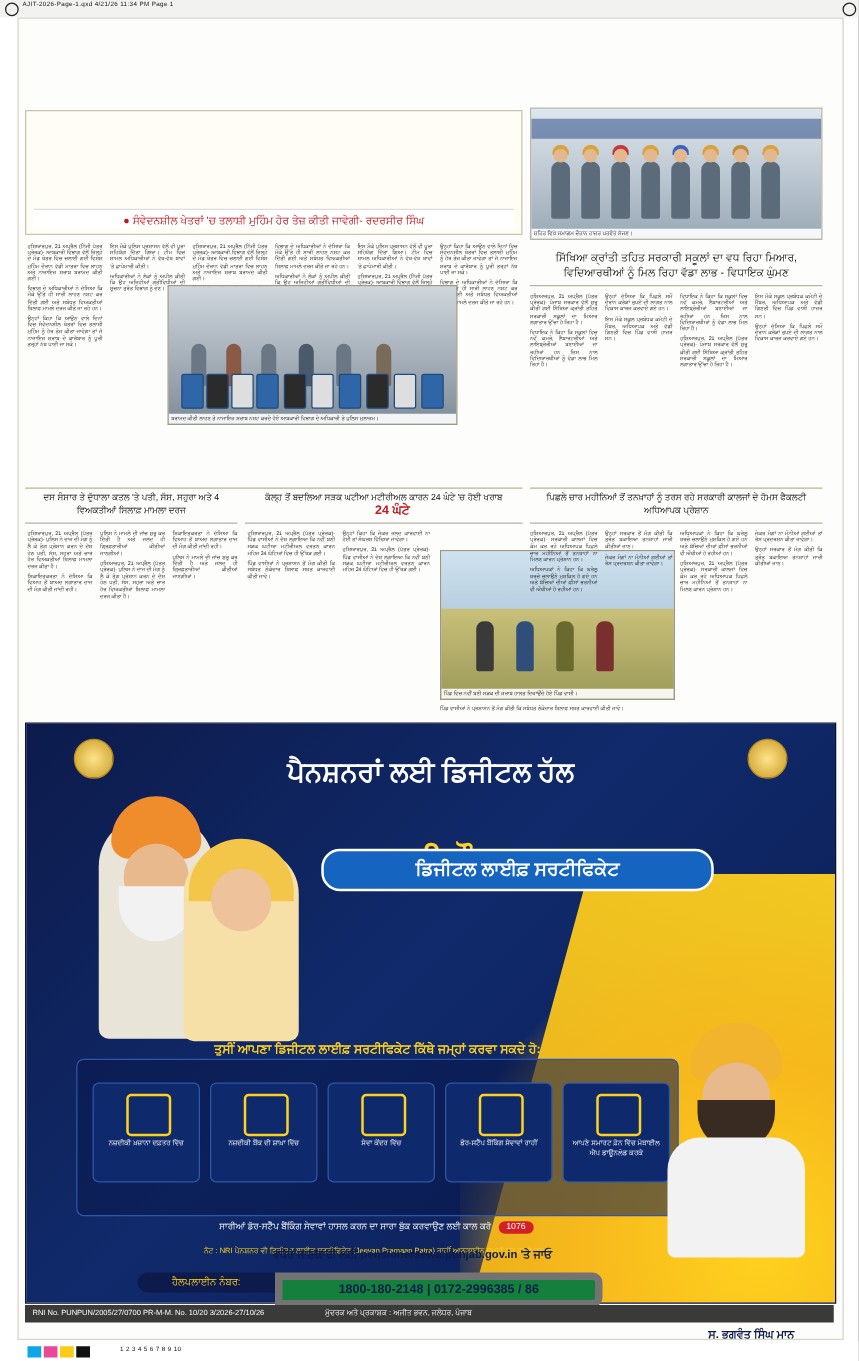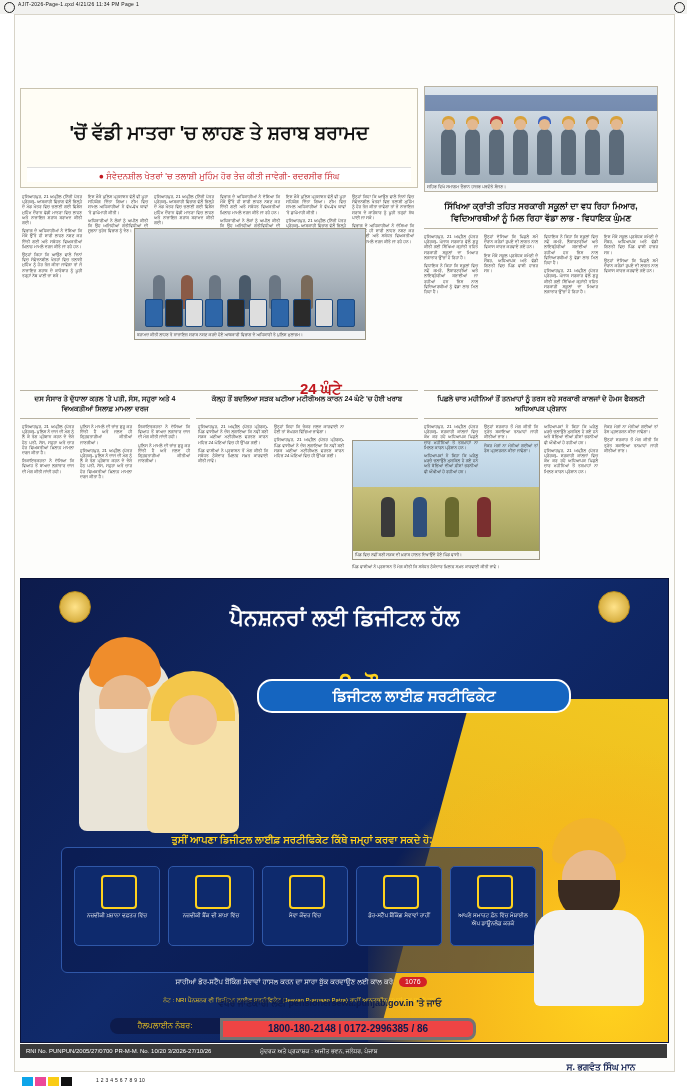--- a/index.html
+++ b/index.html
@@ -41,21 +41,21 @@
   .gp-person{position:absolute;bottom:16px;width:15px;height:46px;background:#5c6b7a;border-radius:7px 7px 2px 2px;}
   .gp-head{position:absolute;top:-10px;left:2px;width:11px;height:11px;border-radius:50%;background:#e3b88f;}
   .gp-turb{position:absolute;top:-13px;left:1px;width:13px;height:8px;border-radius:6px 6px 0 0;background:#d9a23b;}
   .gp-cap{position:absolute;left:0;right:0;bottom:0;background:rgba(255,255,255,.9);font-size:4.4px;color:#222;padding:1px 2px;line-height:6px;}
 
   
   .col{position:absolute;font-size:4.2px;line-height:5.2px;color:#1a1a1a;text-align:justify;}
   .col p{margin:0 0 3px 0;}
   .hrule{position:absolute;background:#b9b3a3;height:1px;}
 
-  .subhead{position:absolute;font-weight:bold;color:#111;text-align:center;}
+  .subhead{position:absolute;font-weight:normal;color:#111;text-align:center;}
 
   
   .mainphoto{position:absolute;left:134px;top:228px;width:230px;height:110px;border:1px solid #9c9684;background:linear-gradient(#cfd6dc,#7f8c98);overflow:hidden;}
   .mp-drum{position:absolute;bottom:12px;width:16px;height:26px;background:#2e66a8;border-radius:2px;border:1px solid #1d4a80;}
   .mp-drum.b{background:#2b2b2b;}
   .mp-drum.w{background:#dedede;}
   .mp-man{position:absolute;bottom:30px;width:12px;height:34px;background:#6b7784;border-radius:6px 6px 2px 2px;}
   .mp-cap{position:absolute;left:0;right:0;bottom:0;background:rgba(255,255,255,.9);font-size:4.2px;padding:1px 2px;line-height:5.6px;color:#222;}
 
   .photo2{position:absolute;left:352px;top:440px;width:186px;height:118px;border:1px solid #9c9684;background:linear-gradient(#cfe0c6,#8fa87f);overflow:hidden;}
@@ -96,21 +96,21 @@
   .lead-turb{position:absolute;left:30px;top:0;width:74px;height:46px;background:#f2b42c;border-radius:38px 38px 10px 10px;}
   .lead-face{position:absolute;left:40px;top:32px;width:54px;height:58px;background:#e8b98d;border-radius:27px;}
   .lead-beard{position:absolute;left:36px;top:62px;width:62px;height:40px;background:#3a2b22;border-radius:0 0 30px 30px;}
   .lead-body{position:absolute;left:12px;top:92px;width:110px;height:96px;background:#f2f2f2;border-radius:26px 26px 6px 6px;}
   .lead-name{position:absolute;right:16px;bottom:16px;width:140px;text-align:center;color:#0d1b4c;font-size:9px;font-weight:bold;}
   .lead-role{position:absolute;right:16px;bottom:6px;width:140px;text-align:center;color:#0d1b4c;font-size:7px;}
 
   
   .helpline{position:absolute;left:110px;top:1018px;width:360px;height:16px;}
   .help-lbl{position:absolute;left:0;top:0;width:110px;height:16px;background:#0d1b4c;color:#ffd21e;font-size:8px;text-align:center;line-height:16px;border-radius:8px 0 0 8px;}
-  .help-num{position:absolute;left:110px;top:0;width:250px;height:16px;background:#ef4444;border:3px solid #737373;color:#0d1b4c;font-size:10px;font-weight:bold;text-align:center;line-height:16px;border-radius:0 8px 8px 0;}
+  .help-num{position:absolute;left:110px;top:0;width:250px;height:16px;background:#15803d;border:6px solid #737373;color:#0d1b4c;font-size:10px;font-weight:bold;text-align:center;line-height:16px;border-radius:0 8px 8px 0;}
   .weburl{position:absolute;left:110px;top:998px;width:440px;text-align:center;color:#0d1b4c;font-size:9px;font-weight:bold;}
 
   
   .foot{position:absolute;left:20px;top:1044px;width:647px;height:14px;background:#3a3a3a;color:#fff;font-size:6px;line-height:14px;}
   .foot .l{position:absolute;left:6px;}
   .foot .c{position:absolute;left:240px;}
 </style>
 </head>
 <body>
 
@@ -121,21 +121,20 @@
     <div class="regmark" style="left:4px;"></div>
     <div class="regmark" style="left:674px;"></div>
   </div>
 
   <div class="sheet"></div>
 
 
   <div class="lead">
     <h1>
       <br>
-      <span>'ਚੋਂ ਵੱਡੀ ਮਾਤਰਾ 'ਚ ਲਾਹਣ ਤੇ ਸ਼ਰਾਬ ਬਰਾਮਦ</span>
     </h1>
     <div class="kicker">● ਸੰਵੇਦਨਸ਼ੀਲ ਖੇਤਰਾਂ 'ਚ ਤਲਾਸ਼ੀ ਮੁਹਿੰਮ ਹੋਰ ਤੇਜ਼ ਕੀਤੀ ਜਾਵੇਗੀ- ਰਦਰਸੀਰ ਸਿੰਘ</div>
   </div>
 
   <div class="groupphoto">
     <div class="gp-band"></div>
     <div class="gp-person" style="left:16px;">
         <div class="gp-turb"></div>
         <div class="gp-head"></div>
       </div>
@@ -252,21 +251,21 @@
       <p>ਹੁਸ਼ਿਆਰਪੁਰ, 21 ਅਪ੍ਰੈਲ (ਪੱਤਰ ਪ੍ਰੇਰਕ)- ਪੁਲਿਸ ਨੇ ਦਾਜ ਦੀ ਮੰਗ ਨੂੰ ਲੈ ਕੇ ਤੰਗ ਪ੍ਰੇਸ਼ਾਨ ਕਰਨ ਦੇ ਦੋਸ਼ ਹੇਠ ਪਤੀ, ਸੱਸ, ਸਹੁਰਾ ਅਤੇ ਚਾਰ ਹੋਰ ਵਿਅਕਤੀਆਂ ਖ਼ਿਲਾਫ਼ ਮਾਮਲਾ ਦਰਜ ਕੀਤਾ ਹੈ।</p>
   </div>
   <div class="col" style="left:138px;top:424px;width:52px;">
     <p>ਸ਼ਿਕਾਇਤਕਰਤਾ ਨੇ ਦੱਸਿਆ ਕਿ ਵਿਆਹ ਤੋਂ ਬਾਅਦ ਲਗਾਤਾਰ ਦਾਜ ਦੀ ਮੰਗ ਕੀਤੀ ਜਾਂਦੀ ਰਹੀ।</p>
       <p>ਪੁਲਿਸ ਨੇ ਮਾਮਲੇ ਦੀ ਜਾਂਚ ਸ਼ੁਰੂ ਕਰ ਦਿੱਤੀ ਹੈ ਅਤੇ ਜਲਦ ਹੀ ਗ੍ਰਿਫ਼ਤਾਰੀਆਂ ਕੀਤੀਆਂ ਜਾਣਗੀਆਂ।</p>
   </div>
 
   <div class="subhead" style="left:196px;top:394px;width:222px;font-size:7px;line-height:10px;">
     <span>ਕੱਲ੍ਹ ਤੋਂ ਬਦਲਿਆ ਸੜਕ ਘਟੀਆ ਮਟੀਰੀਅਲ ਕਾਰਨ 24 ਘੰਟੇ 'ਚ ਹੋਈ ਖਰਾਬ</span>
   </div>
-  <div class="redband" style="left:300px;top:380px;font-size:15px;">24 ਘੰਟੇ</div>
+  <div class="redband" style="left:300px;top:403px;font-size:10px;">24 ਘੰਟੇ</div>
   <div class="hrule" style="left:196px;top:418px;width:222px;"></div>
   <div class="col" style="left:198px;top:424px;width:70px;">
     <p>ਹੁਸ਼ਿਆਰਪੁਰ, 21 ਅਪ੍ਰੈਲ (ਪੱਤਰ ਪ੍ਰੇਰਕ)- ਪਿੰਡ ਵਾਸੀਆਂ ਨੇ ਦੋਸ਼ ਲਗਾਇਆ ਕਿ ਨਵੀਂ ਬਣੀ ਸੜਕ ਘਟੀਆ ਮਟੀਰੀਅਲ ਵਰਤਣ ਕਾਰਨ ਮਹਿਜ਼ 24 ਘੰਟਿਆਂ ਵਿਚ ਹੀ ਉੱਖੜ ਗਈ।</p>
       <p>ਪਿੰਡ ਵਾਸੀਆਂ ਨੇ ਪ੍ਰਸ਼ਾਸਨ ਤੋਂ ਮੰਗ ਕੀਤੀ ਕਿ ਸਬੰਧਤ ਠੇਕੇਦਾਰ ਖ਼ਿਲਾਫ਼ ਸਖ਼ਤ ਕਾਰਵਾਈ ਕੀਤੀ ਜਾਵੇ।</p>
   </div>
   <div class="col" style="left:274px;top:424px;width:70px;">
     <p>ਉਨ੍ਹਾਂ ਕਿਹਾ ਕਿ ਜੇਕਰ ਜਲਦ ਕਾਰਵਾਈ ਨਾ ਹੋਈ ਤਾਂ ਸੰਘਰਸ਼ ਵਿੱਢਿਆ ਜਾਵੇਗਾ।</p>
       <p>ਹੁਸ਼ਿਆਰਪੁਰ, 21 ਅਪ੍ਰੈਲ (ਪੱਤਰ ਪ੍ਰੇਰਕ)- ਪਿੰਡ ਵਾਸੀਆਂ ਨੇ ਦੋਸ਼ ਲਗਾਇਆ ਕਿ ਨਵੀਂ ਬਣੀ ਸੜਕ ਘਟੀਆ ਮਟੀਰੀਅਲ ਵਰਤਣ ਕਾਰਨ ਮਹਿਜ਼ 24 ਘੰਟਿਆਂ ਵਿਚ ਹੀ ਉੱਖੜ ਗਈ।</p>
   </div>
   <div class="col" style="left:352px;top:564px;width:186px;">

